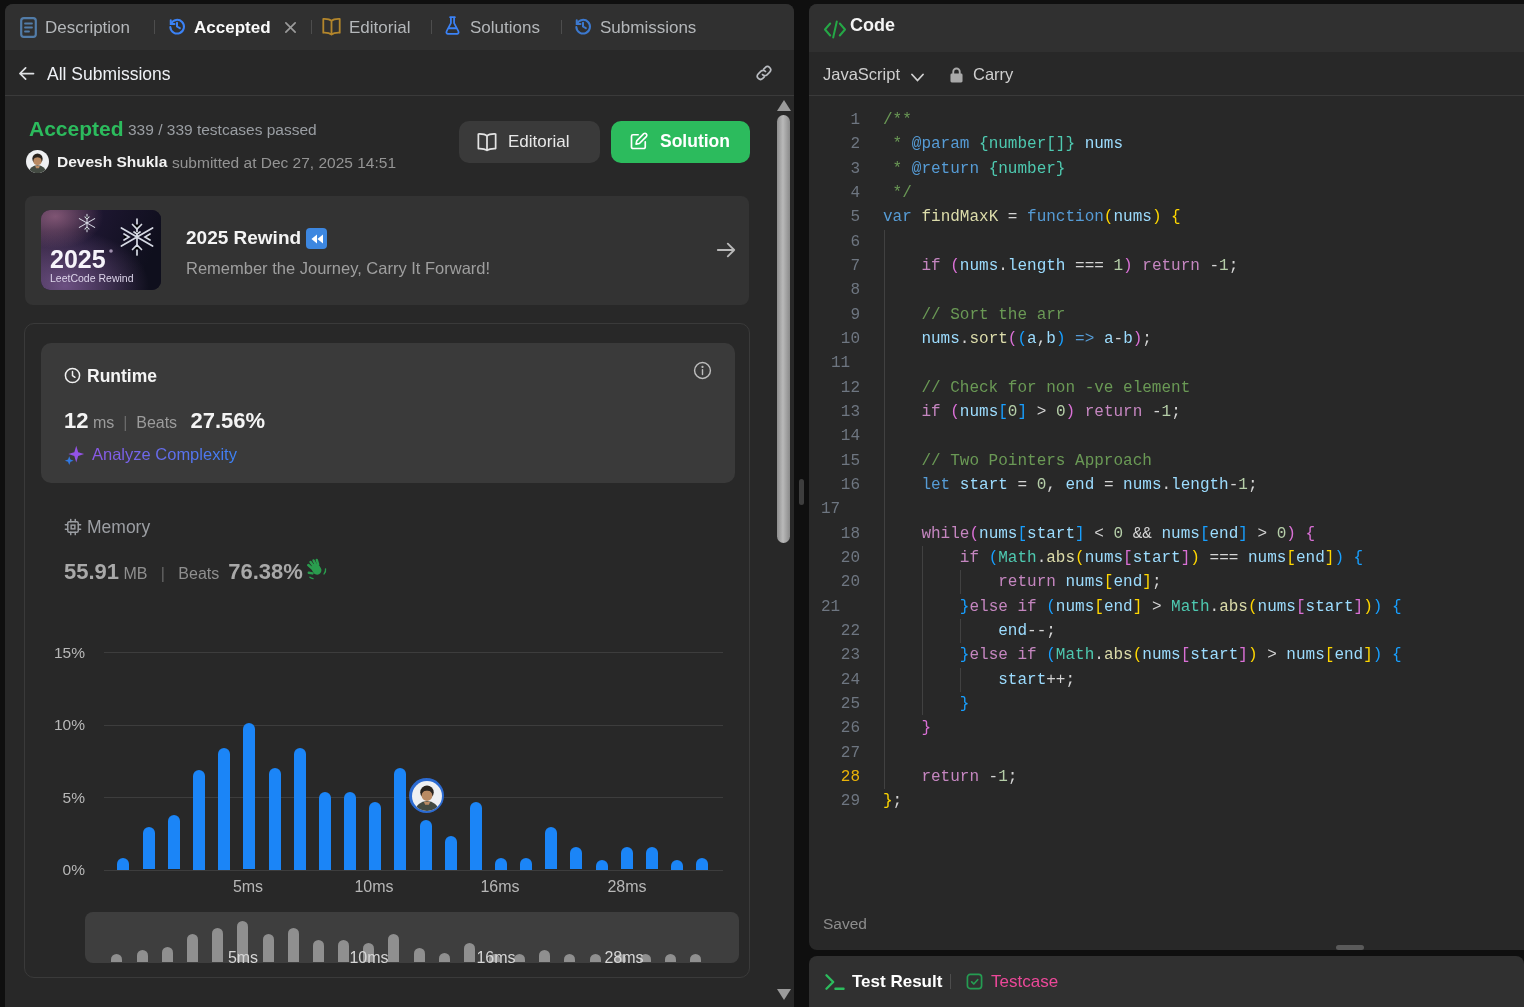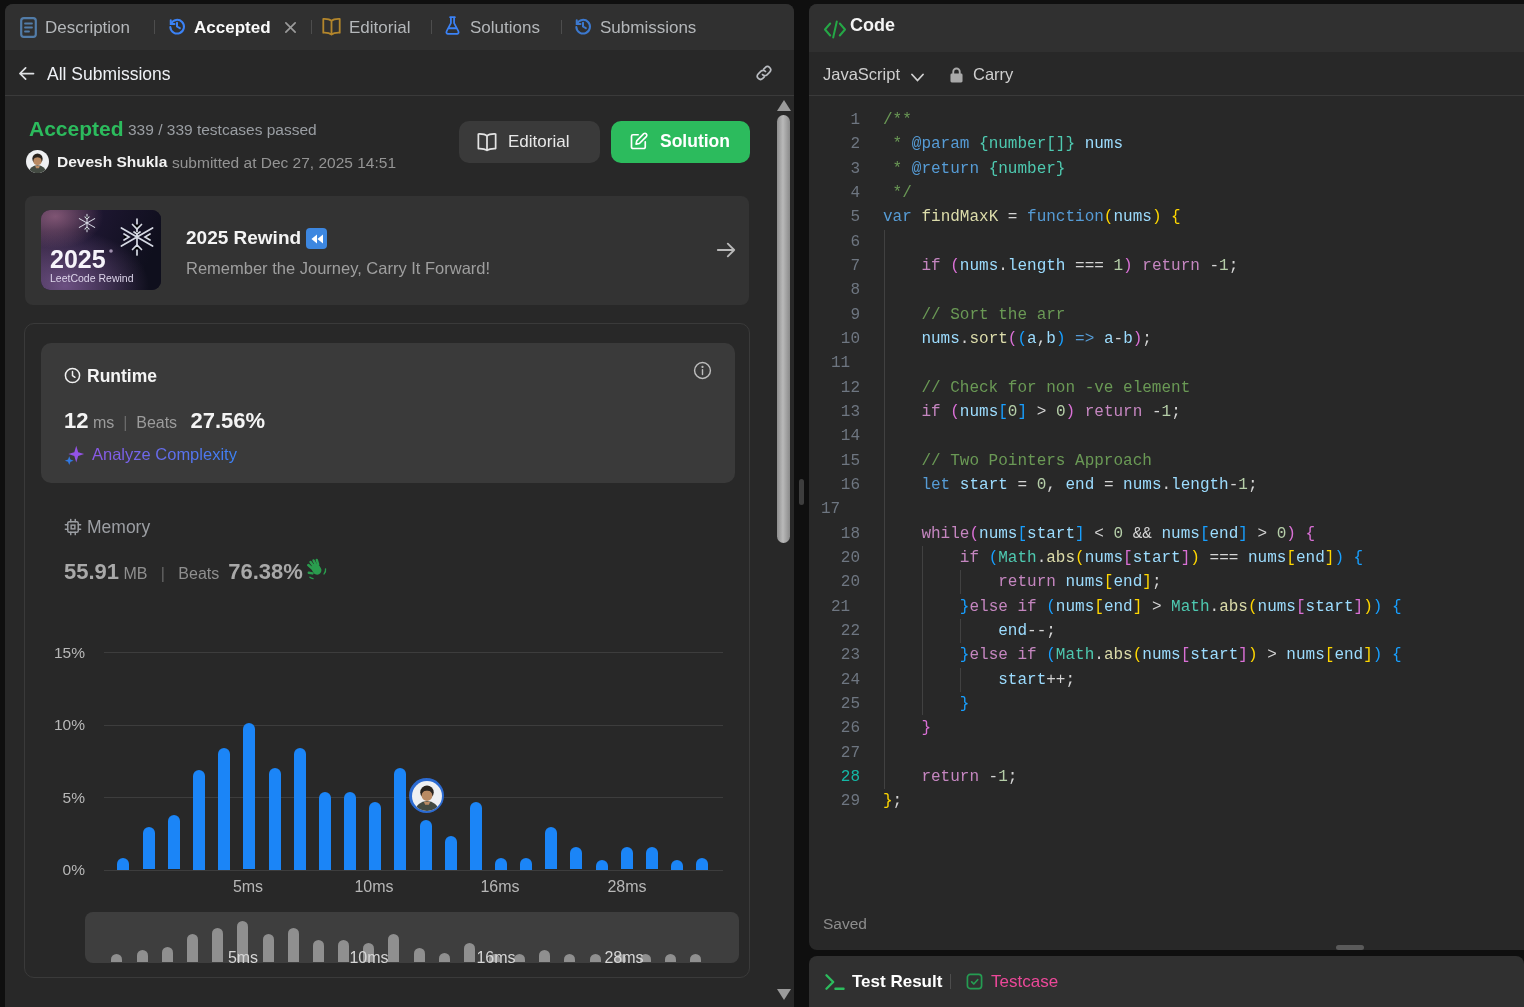--- a/index.html
+++ b/index.html
@@ -271,28 +271,28 @@
     <div class="a" style="left:12px;top:347.3px;width:39px;text-align:center;font-size:16px;font-family:'Liberation Mono',monospace;color:#6e7681;line-height:24.33px">11</div>
     <div class="a" style="left:12px;top:371.6px;width:39px;text-align:right;font-size:16px;font-family:'Liberation Mono',monospace;color:#6e7681;line-height:24.33px">12</div>
     <div class="a" style="left:12px;top:396.0px;width:39px;text-align:right;font-size:16px;font-family:'Liberation Mono',monospace;color:#6e7681;line-height:24.33px">13</div>
     <div class="a" style="left:12px;top:420.3px;width:39px;text-align:right;font-size:16px;font-family:'Liberation Mono',monospace;color:#6e7681;line-height:24.33px">14</div>
     <div class="a" style="left:12px;top:444.6px;width:39px;text-align:right;font-size:16px;font-family:'Liberation Mono',monospace;color:#6e7681;line-height:24.33px">15</div>
     <div class="a" style="left:12px;top:468.9px;width:39px;text-align:right;font-size:16px;font-family:'Liberation Mono',monospace;color:#6e7681;line-height:24.33px">16</div>
     <div class="a" style="left:12px;top:493.3px;width:39px;text-align:left;font-size:16px;font-family:'Liberation Mono',monospace;color:#6e7681;line-height:24.33px">17</div>
     <div class="a" style="left:12px;top:517.6px;width:39px;text-align:right;font-size:16px;font-family:'Liberation Mono',monospace;color:#6e7681;line-height:24.33px">18</div>
     <div class="a" style="left:12px;top:541.9px;width:39px;text-align:right;font-size:16px;font-family:'Liberation Mono',monospace;color:#6e7681;line-height:24.33px">20</div>
     <div class="a" style="left:12px;top:566.3px;width:39px;text-align:right;font-size:16px;font-family:'Liberation Mono',monospace;color:#6e7681;line-height:24.33px">20</div>
-    <div class="a" style="left:12px;top:590.6px;width:39px;text-align:center;font-size:16px;font-family:'Liberation Mono',monospace;color:#6e7681;line-height:24.33px">21</div>
+    <div class="a" style="left:12px;top:590.6px;width:39px;text-align:left;font-size:16px;font-family:'Liberation Mono',monospace;color:#6e7681;line-height:24.33px">21</div>
     <div class="a" style="left:12px;top:614.9px;width:39px;text-align:right;font-size:16px;font-family:'Liberation Mono',monospace;color:#6e7681;line-height:24.33px">22</div>
     <div class="a" style="left:12px;top:639.3px;width:39px;text-align:right;font-size:16px;font-family:'Liberation Mono',monospace;color:#6e7681;line-height:24.33px">23</div>
     <div class="a" style="left:12px;top:663.6px;width:39px;text-align:right;font-size:16px;font-family:'Liberation Mono',monospace;color:#6e7681;line-height:24.33px">24</div>
     <div class="a" style="left:12px;top:687.9px;width:39px;text-align:right;font-size:16px;font-family:'Liberation Mono',monospace;color:#6e7681;line-height:24.33px">25</div>
     <div class="a" style="left:12px;top:712.2px;width:39px;text-align:right;font-size:16px;font-family:'Liberation Mono',monospace;color:#6e7681;line-height:24.33px">26</div>
     <div class="a" style="left:12px;top:736.6px;width:39px;text-align:right;font-size:16px;font-family:'Liberation Mono',monospace;color:#6e7681;line-height:24.33px">27</div>
-    <div class="a" style="left:12px;top:760.9px;width:39px;text-align:right;font-size:16px;font-family:'Liberation Mono',monospace;color:#14b8a6;line-height:24.33px">28</div>
+    <div class="a" style="left:12px;top:760.9px;width:39px;text-align:right;font-size:16px;font-family:'Liberation Mono',monospace;color:#eab308;line-height:24.33px">28</div>
     <div class="a" style="left:12px;top:785.2px;width:39px;text-align:right;font-size:16px;font-family:'Liberation Mono',monospace;color:#6e7681;line-height:24.33px">29</div>
     <div class="a" style="left:75px;top:225.6px;width:1px;height:559px;background:#414141"></div>
     <div class="a" style="left:113px;top:541.9px;width:1px;height:169px;background:#414141"></div>
     <div class="a" style="left:151px;top:566.3px;width:1px;height:24px;background:#414141"></div>
     <div class="a" style="left:151px;top:614.9px;width:1px;height:24px;background:#414141"></div>
     <div class="a" style="left:151px;top:663.6px;width:1px;height:24px;background:#414141"></div>
     <div class="a" style="left:74px;top:104.0px;font-size:16px;font-family:'Liberation Mono',monospace;line-height:24.33px;white-space:pre"><span class="cm">/**</span></div>
     <div class="a" style="left:74px;top:128.3px;font-size:16px;font-family:'Liberation Mono',monospace;line-height:24.33px;white-space:pre"><span class="cm"> * </span><span class="st">@param</span> <span class="ty">{number[]}</span> <span class="vr">nums</span></div>
     <div class="a" style="left:74px;top:152.7px;font-size:16px;font-family:'Liberation Mono',monospace;line-height:24.33px;white-space:pre"><span class="cm"> * </span><span class="st">@return</span> <span class="ty">{number}</span></div>
     <div class="a" style="left:74px;top:177.0px;font-size:16px;font-family:'Liberation Mono',monospace;line-height:24.33px;white-space:pre"><span class="cm"> */</span></div>

